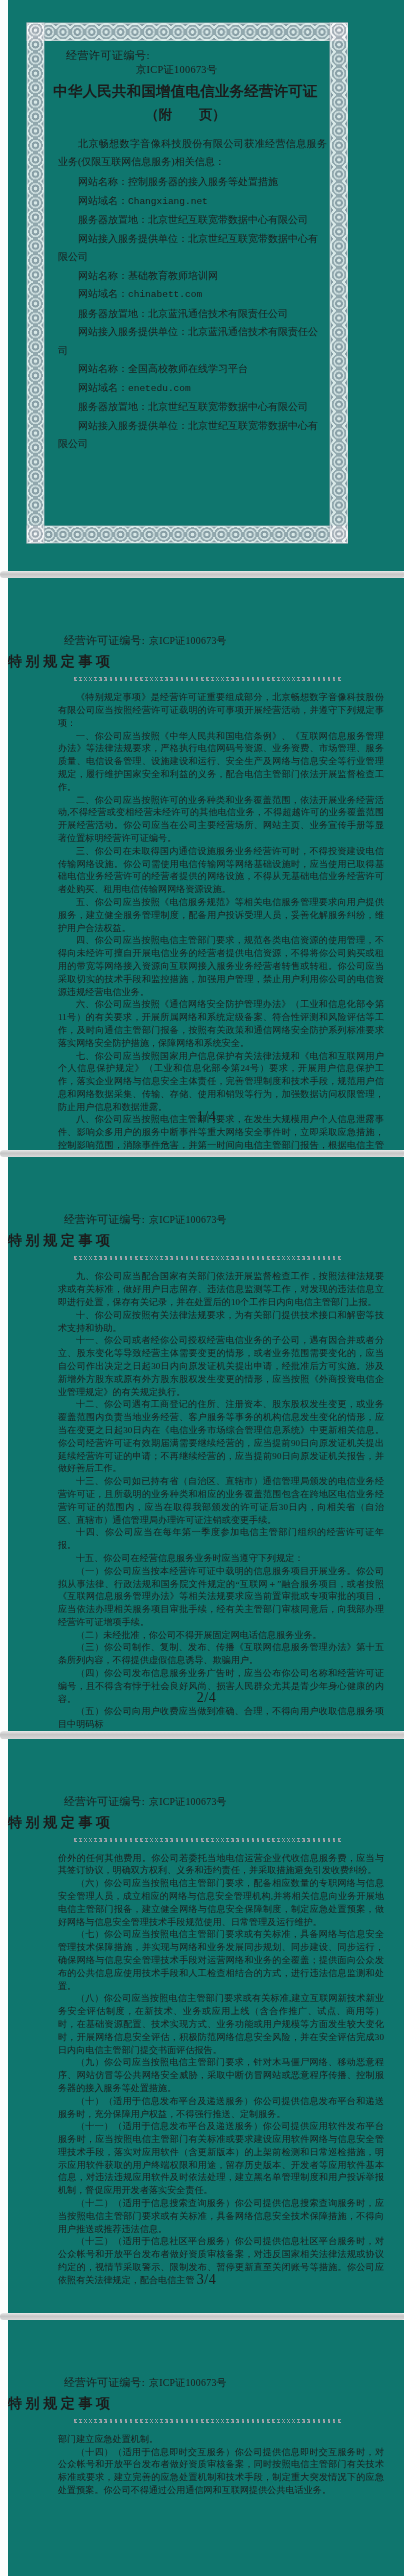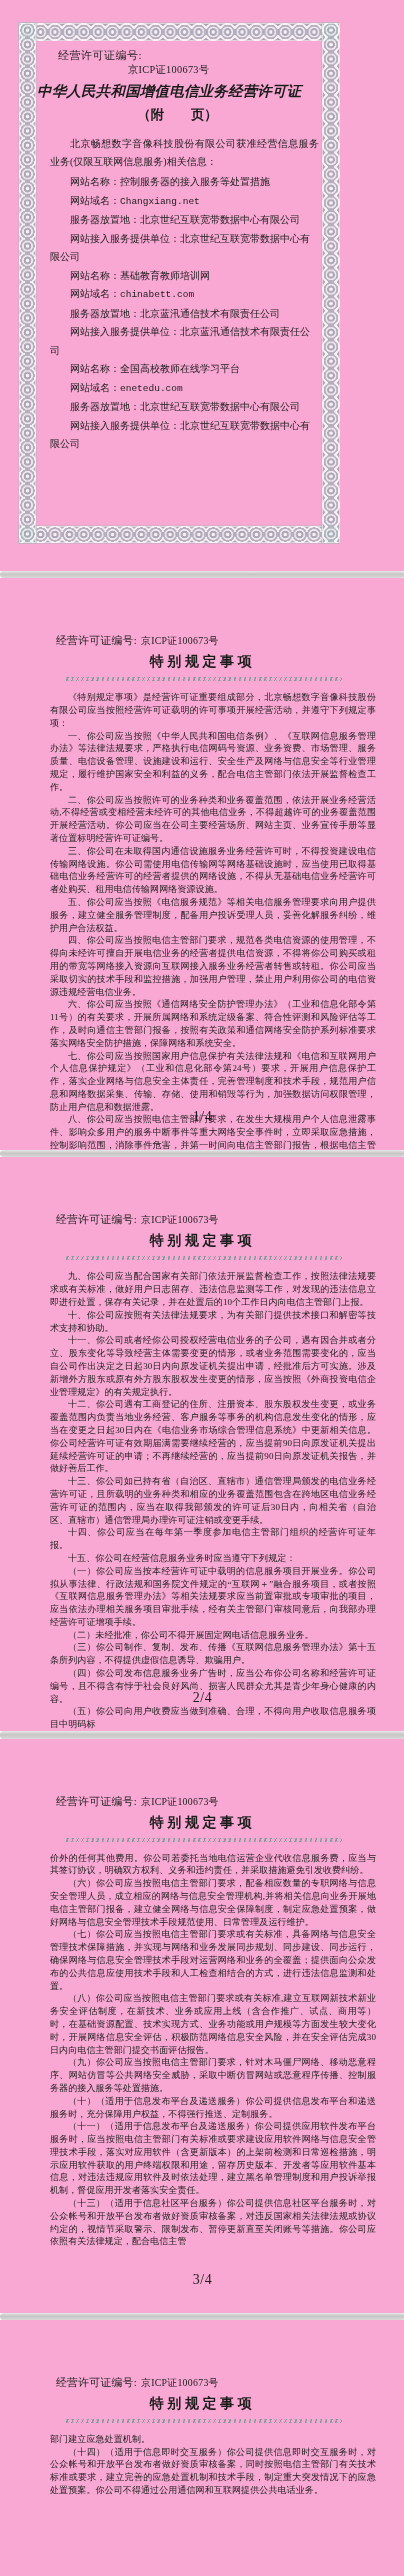--- a/index.html
+++ b/index.html
@@ -4,21 +4,21 @@
 <style>
   html,body{margin:0;padding:0;}
   body{
     width:405px;
     background:#fdfdfc;
     font-family:"Liberation Serif","DejaVu Serif",serif;
     color:#1c1c1c;
     -webkit-font-smoothing:antialiased;
   }
   .stack{width:405px;}
-  .page{position:relative;background:#f9a8d4;overflow:hidden;}
+  .page{position:relative;background:#0f766e;overflow:hidden;margin-left:8px;}
   .page-divider{
     height:7.2px;
     background:linear-gradient(#e8e8e8,#c6c6c6 45%,#d9d9d9);
     border-radius:3.6px;
   }
   
   #page1{height:571px;}
   .ornate{position:absolute;left:18.5px;top:23px;width:321px;height:520px;}
   .strip{position:absolute;background-color:#c7cdd3;opacity:.85;}
   .strip.h{
@@ -32,36 +32,36 @@
     top:0;height:100%;width:17.5px;
     background-image:
       repeating-radial-gradient(circle at 50% 7.2px,rgba(255,255,255,.95) 0 1.5px,rgba(125,136,148,.55) 2.1px 3.6px,rgba(255,255,255,.75) 4.1px 5.2px,rgba(138,149,160,.5) 5.7px 7.2px);
     background-size:100% 14.4px;
     box-shadow:inset 0 0 0 1px rgba(255,255,255,.6), 0 0 0 0.5px #aeb6bd;
   }
   .strip.top{top:0;} .strip.bottom{bottom:0;}
   .strip.left{left:0;} .strip.right{right:0;}
   .license-row1{position:absolute;left:58px;top:48px;font-size:11px;letter-spacing:0.5px;}
   .license-val1{position:absolute;left:128px;top:63px;font-size:10.3px;letter-spacing:0.3px;}
-  .cert-title{position:absolute;left:37px;top:82px;width:281px;text-align:left;
-    font-size:14.4px;font-weight:600;letter-spacing:0.3px;font-style:italic;}
+  .cert-title{position:absolute;left:37px;top:82px;width:281px;text-align:center;
+    font-size:14.4px;font-weight:600;letter-spacing:0.3px;}
   .cert-sub{position:absolute;left:37px;top:106px;width:281px;text-align:center;
     font-size:13.4px;font-weight:600;}
   .cert-intro{position:absolute;left:50px;top:135px;width:269px;
     font-size:10px;line-height:18px;text-indent:2em;text-align:justify;}
   .sites{position:absolute;left:50px;top:173px;width:269px;}
   .sites p{margin:0;font-size:10px;line-height:18.5px;text-indent:2em;text-align:left;}
   .mono{font-family:"Liberation Mono","DejaVu Sans Mono",monospace;font-size:9.5px;}
   
   .prov{height:572px;}
   #page3,#page4{height:574px;}
   #page5{height:554px;}
   .prov-head{position:absolute;left:56px;top:56px;font-size:10.8px;letter-spacing:0.3px;}
   .prov-head .num{font-size:9.8px;padding-left:4.1px;letter-spacing:0.3px;}
-  .prov-title{position:absolute;left:0;right:0;top:75px;text-align:center;
+  .prov-title{position:absolute;left:0;right:0;top:75px;
     font-size:14px;font-weight:600;letter-spacing:3.6px;}
   .zigzag{position:absolute;left:66px;right:63px;top:99px;height:4.1px;
     background:
       repeating-linear-gradient(115deg,transparent 0 1.5px,#8d959c 1.5px 2.6px,transparent 2.6px 4.6px),
       repeating-linear-gradient(65deg,transparent 0 1.5px,#a7aeb4 1.5px 2.6px,transparent 2.6px 4.6px);
   }
   .prov-body{position:absolute;left:50px;top:113px;width:326px;}
   .prov-body p{margin:0;font-size:9px;line-height:12.8px;text-align:justify;
     text-indent:2em;letter-spacing:0.1px;}
   .prov-body p.noindent{text-indent:0;}
@@ -155,20 +155,21 @@
     <div class="prov-title">特别规定事项</div>
     <div class="zigzag"></div>
     <div class="prov-body">
       <p class="noindent">价外的任何其他费用。你公司若委托当地电信运营企业代收信息服务费，应当与其签订协议，明确双方权利、义务和违约责任，并采取措施避免引发收费纠纷。</p>
       <p>（六）你公司应当按照电信主管部门要求，配备相应数量的专职网络与信息安全管理人员，成立相应的网络与信息安全管理机构,并将相关信息向业务开展地电信主管部门报备，建立健全网络与信息安全保障制度，制定应急处置预案，做好网络与信息安全管理技术手段规范使用、日常管理及运行维护。</p>
       <p>（七）你公司应当按照电信主管部门要求或有关标准，具备网络与信息安全管理技术保障措施，并实现与网络和业务发展同步规划、同步建设、同步运行，确保网络与信息安全管理技术手段对运营网络和业务的全覆盖；提供面向公众发布的公共信息应使用技术手段和人工检查相结合的方式，进行违法信息监测和处置。</p>
       <p>（八）你公司应当按照电信主管部门要求或有关标准,建立互联网新技术新业务安全评估制度，在新技术、业务或应用上线（含合作推广、试点、商用等）时，在基础资源配置、技术实现方式、业务功能或用户规模等方面发生较大变化时，开展网络信息安全评估，积极防范网络信息安全风险，并在安全评估完成30日内向电信主管部门提交书面评估报告。</p>
       <p>（九）你公司应当按照电信主管部门要求，针对木马僵尸网络、移动恶意程序、网站仿冒等公共网络安全威胁，采取中断仿冒网站或恶意程序传播、控制服务器的接入服务等处置措施。</p>
       <p>（十）（适用于信息发布平台及递送服务）你公司提供信息发布平台和递送服务时，充分保障用户权益，不得强行推送、定制服务。</p>
       <p>（十一）（适用于信息发布平台及递送服务）你公司提供应用软件发布平台服务时，应当按照电信主管部门有关标准或要求建设应用软件网络与信息安全管理技术手段，落实对应用软件（含更新版本）的上架前检测和日常巡检措施，明示应用软件获取的用户终端权限和用途，留存历史版本、开发者等应用软件基本信息，对违法违规应用软件及时依法处理，建立黑名单管理制度和用户投诉举报机制，督促应用开发者落实安全责任。</p>
+      <p>（十二）（适用于信息搜索查询服务）你公司提供信息搜索查询服务时，应当按照电信主管部门要求或有关标准，具备网络信息安全技术保障措施，不得向用户推送或推荐违法信息。</p>
       <p>（十三）（适用于信息社区平台服务）你公司提供信息社区平台服务时，对公众帐号和开放平台发布者做好资质审核备案，对违反国家相关法律法规或协议约定的，视情节采取警示、限制发布、暂停更新直至关闭账号等措施。你公司应依照有关法律规定，配合电信主管</p>
     </div>
     <div class="pagenum">3/4</div>
   </div>
 
   <div class="page-divider"></div>
 
   <div class="page prov" id="page5">
     <div class="prov-head"><span>经营许可证编号:</span><span class="num">京ICP证100673号</span></div>
     <div class="prov-title">特别规定事项</div>

